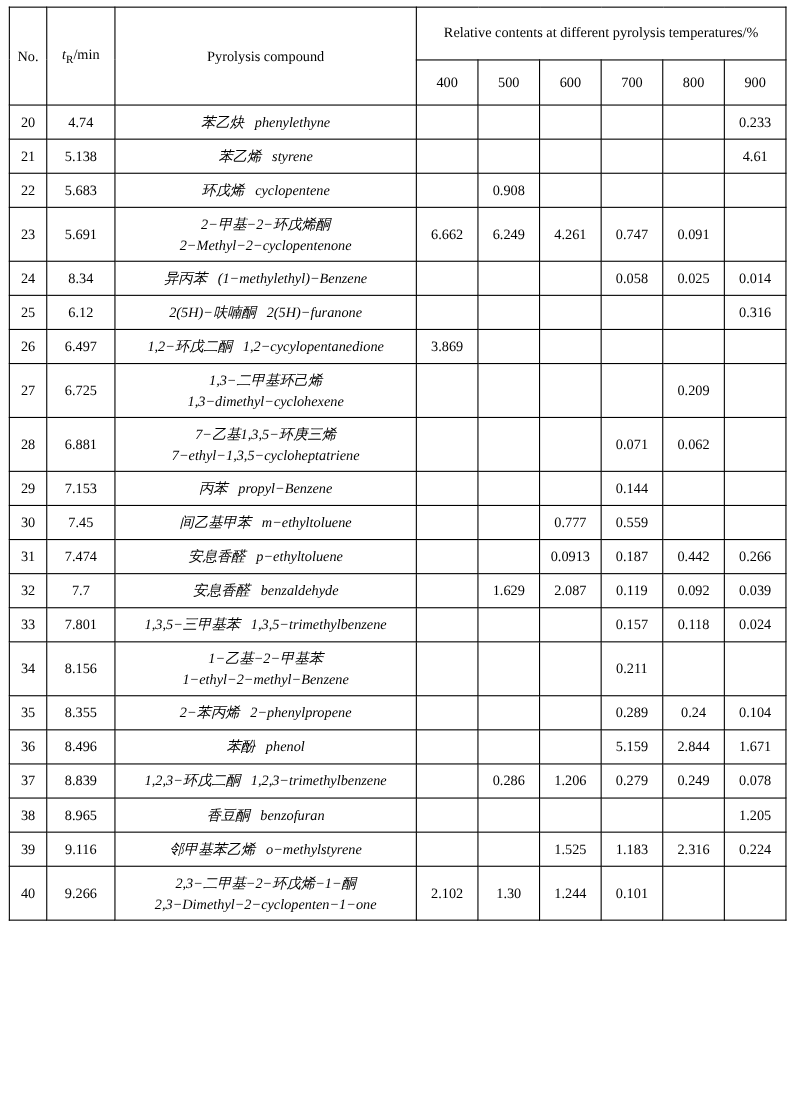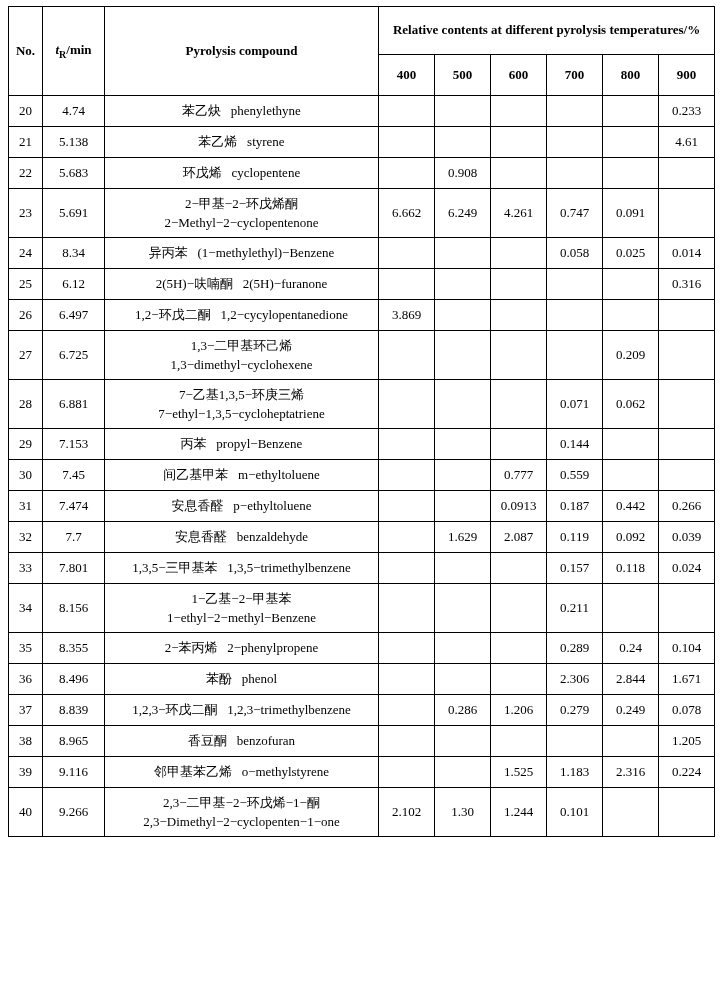--- a/index.html
+++ b/index.html
@@ -33,21 +33,21 @@
     padding: 0;
   }
   
   col.c-no    { width: 34px; }
   col.c-tr    { width: 62px; }
   col.c-cmp   { width: 274px; }
   col.c-temp  { width: 56px; }
 
   thead th {
     font-size: 13.5px;
-    font-weight: bold;
+    font-weight: normal;
   }
   th.no-cell, th.tr-cell, th.cmp-cell {
     height: 88px;
   }
   th.rel-head {
     height: 46px;
     line-height: 1.45;
     padding: 2px 6px;
   }
   th.temp-head {
@@ -56,20 +56,21 @@
   td.num {
     font-size: 13px;
   }
   td.no, td.tr {
     font-size: 13px;
   }
   td.cmp {
     font-size: 13.5px;
     line-height: 1.5;
     padding: 5px 4px;
+    font-style: italic;
   }
   td.cmp .l1 { display: block; }
   td.cmp .l2 { display: block; }
   .sub {
     font-size: 10px;
     vertical-align: sub;
   }
   .it {
     font-style: italic;
   }
@@ -297,21 +298,21 @@
           <td class="num">0.24</td>
           <td class="num">0.104</td>
         </tr>
         <tr class="r1">
           <td class="no">36</td>
           <td class="tr">8.496</td>
           <td class="cmp"><span>苯酚</span>&nbsp;&nbsp;&nbsp;<span>phenol</span></td>
           <td class="num"></td>
           <td class="num"></td>
           <td class="num"></td>
-          <td class="num">2.306</td>
+          <td class="num">5.159</td>
           <td class="num">2.844</td>
           <td class="num">1.671</td>
         </tr>
         <tr class="r1">
           <td class="no">37</td>
           <td class="tr">8.839</td>
           <td class="cmp"><span>1,2,3−环戊二酮</span>&nbsp;&nbsp;&nbsp;<span>1,2,3−trimethylbenzene</span></td>
           <td class="num"></td>
           <td class="num">0.286</td>
           <td class="num">1.206</td>

